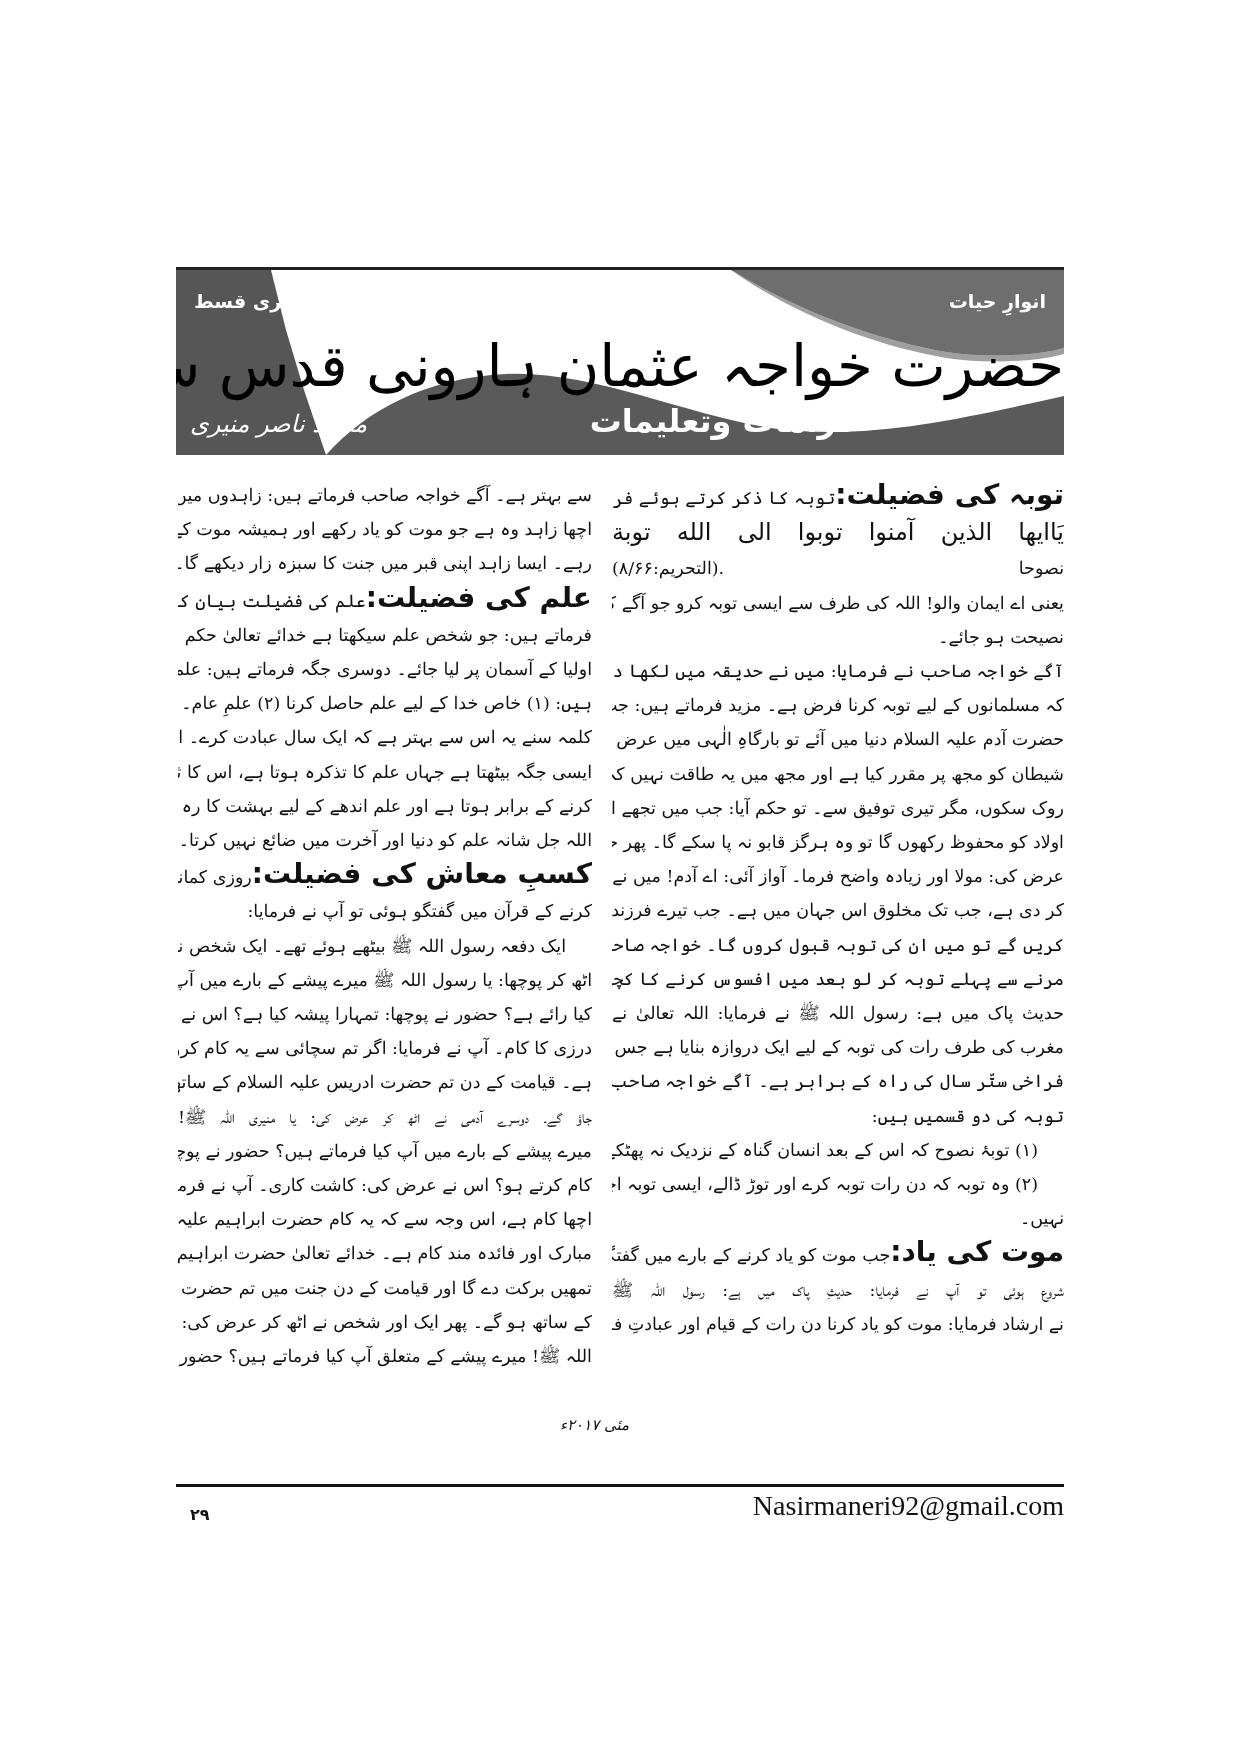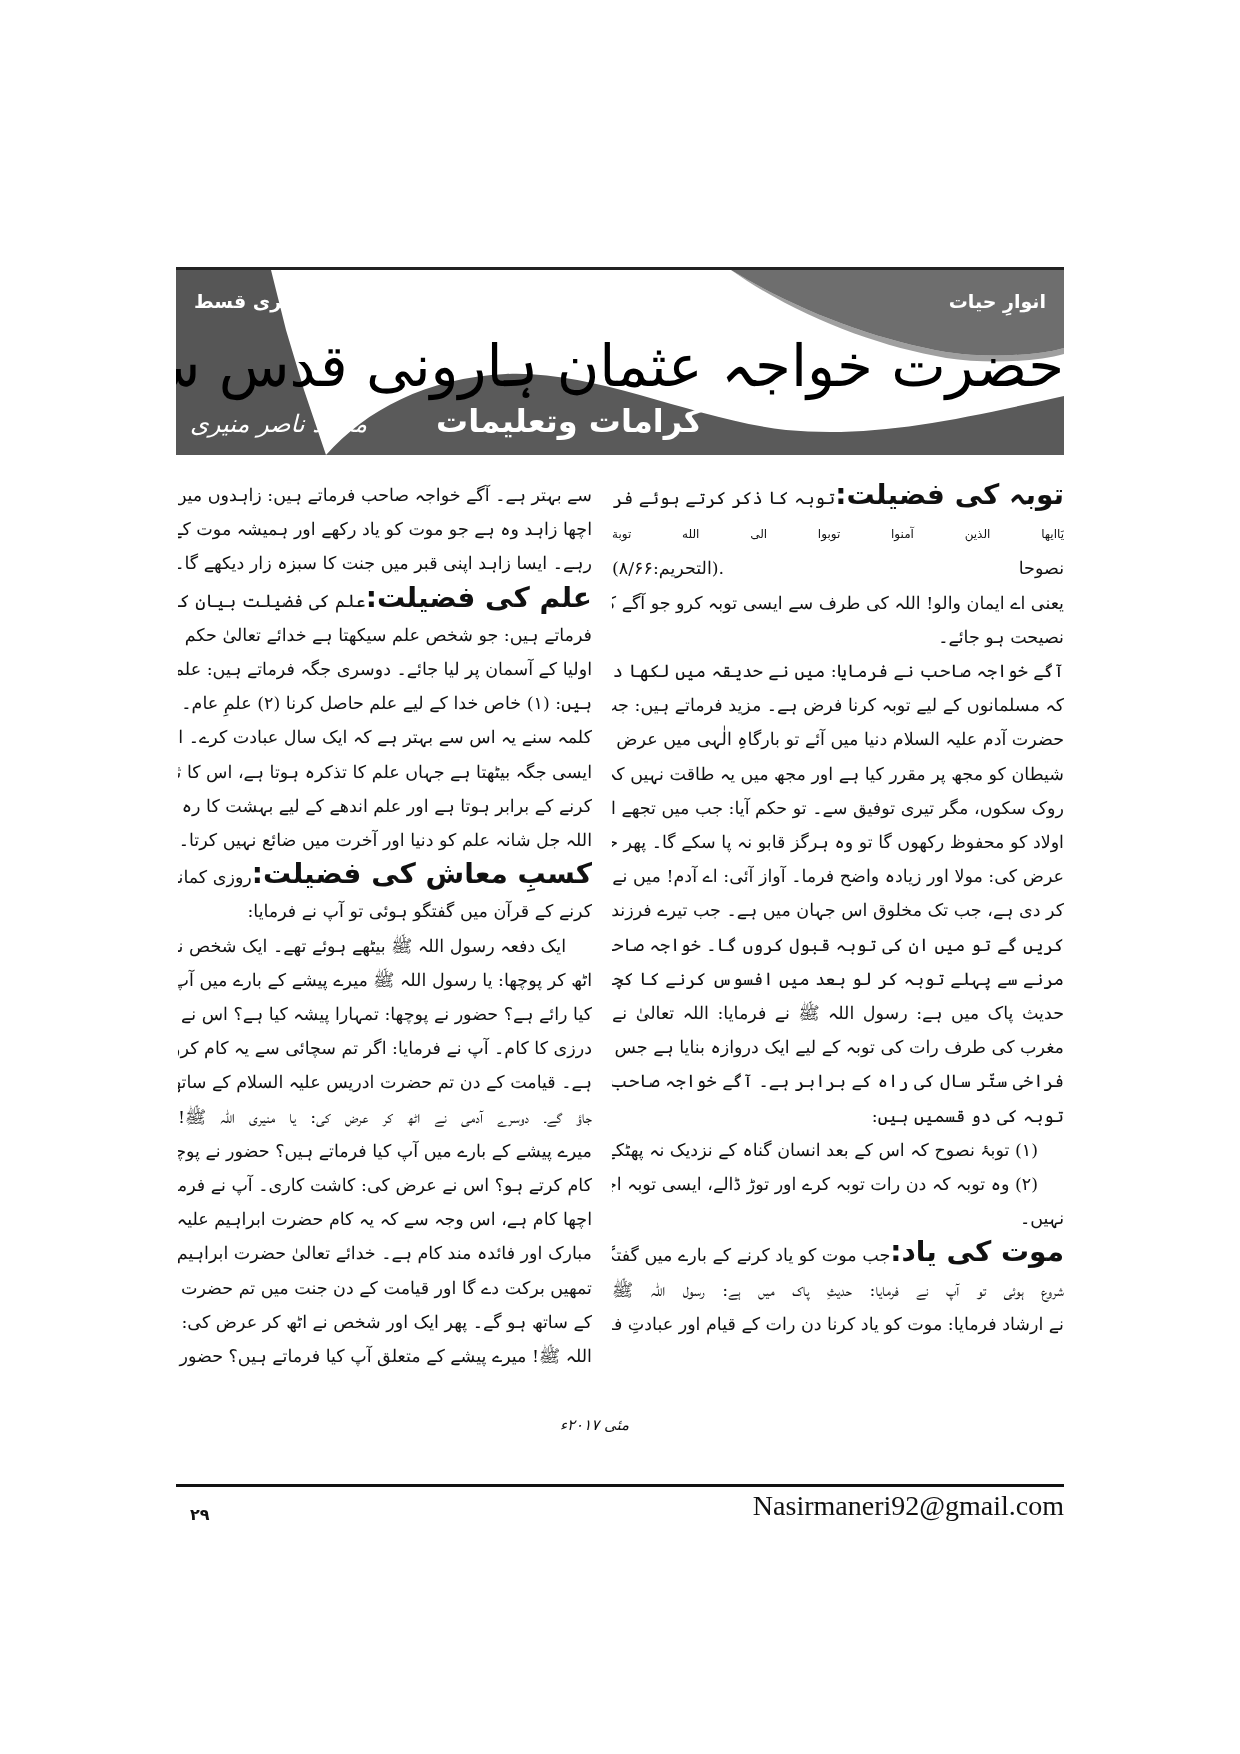--- a/index.html
+++ b/index.html
@@ -11,33 +11,33 @@
   .banner { position: absolute; left: 176px; top: 267px; width: 888px; height: 185px;
             border-top: 3px solid #222; background: #ffffff; overflow: hidden; }
   .banner svg.shapes { position: absolute; left: 0; top: 0; width: 888px; height: 185px; }
   .banner .tag { position: absolute; color: #ffffff; font-weight: bold; font-size: 19px;
                  direction: rtl; white-space: nowrap; font-family: "DejaVu Sans", sans-serif; }
   .banner .tag-series { right: 18px; top: 20px; }
   .banner .tag-part { left: 18px; top: 20px; }
   .banner .main-title { position: absolute; left: 0; right: 0; top: 62px; 
                         direction: rtl; font-size: 58px; font-weight: normal; color: #000;
                         font-family: "DejaVu Serif", serif; white-space: nowrap; }
-  .banner .subtitle { position: absolute; left: 260px; width: 420px; top: 132px; text-align: left;
+  .banner .subtitle { position: absolute; left: 260px; width: 420px; top: 132px; text-align: right;
                       direction: rtl; color: #fff; font-size: 32px; font-weight: bold; white-space: nowrap; }
   .banner .author { position: absolute; left: 14px; top: 140px; direction: rtl; color: #fff;
                     font-size: 24px; font-style: italic; font-family: "DejaVu Serif", serif; white-space: nowrap; }
 
   
   .col { position: absolute; top: 478px; direction: rtl; text-align: justify;
          font-family: "DejaVu Serif", serif; font-size: 17.5px; line-height: 34.2px; color: #111; }
   .col-right { left: 612px; width: 452px; }
   .col-left { left: 178px; width: 414px; }
   .col .indent { padding-right: 26px; }
   .col .heading { font-family: "DejaVu Sans", sans-serif; font-weight: bold; font-size: 28px; }
-  .col .verse { font-family: "DejaVu Sans", sans-serif; font-size: 12px; word-spacing: 12px; }
+  .col .verse { font-family: "DejaVu Sans", sans-serif; font-size: 24px; word-spacing: 12px; }
   .col .line { display: block; white-space: nowrap; overflow: hidden; text-align-last: justify; }
   .col .last { text-align-last: right; }
 
   
   .footer-rule { position: absolute; left: 176px; top: 1484px; width: 888px; height: 0;
                  border-top: 3px solid #111; }
   .footer-email { position: absolute; right: 176px; top: 1490px; font-family: "Liberation Serif", serif;
                   font-size: 28px; color: #111; }
   .footer-page { position: absolute; left: 190px; top: 1505px; font-size: 16px; font-weight: bold;
                  direction: rtl; font-family: "DejaVu Sans", sans-serif; }

